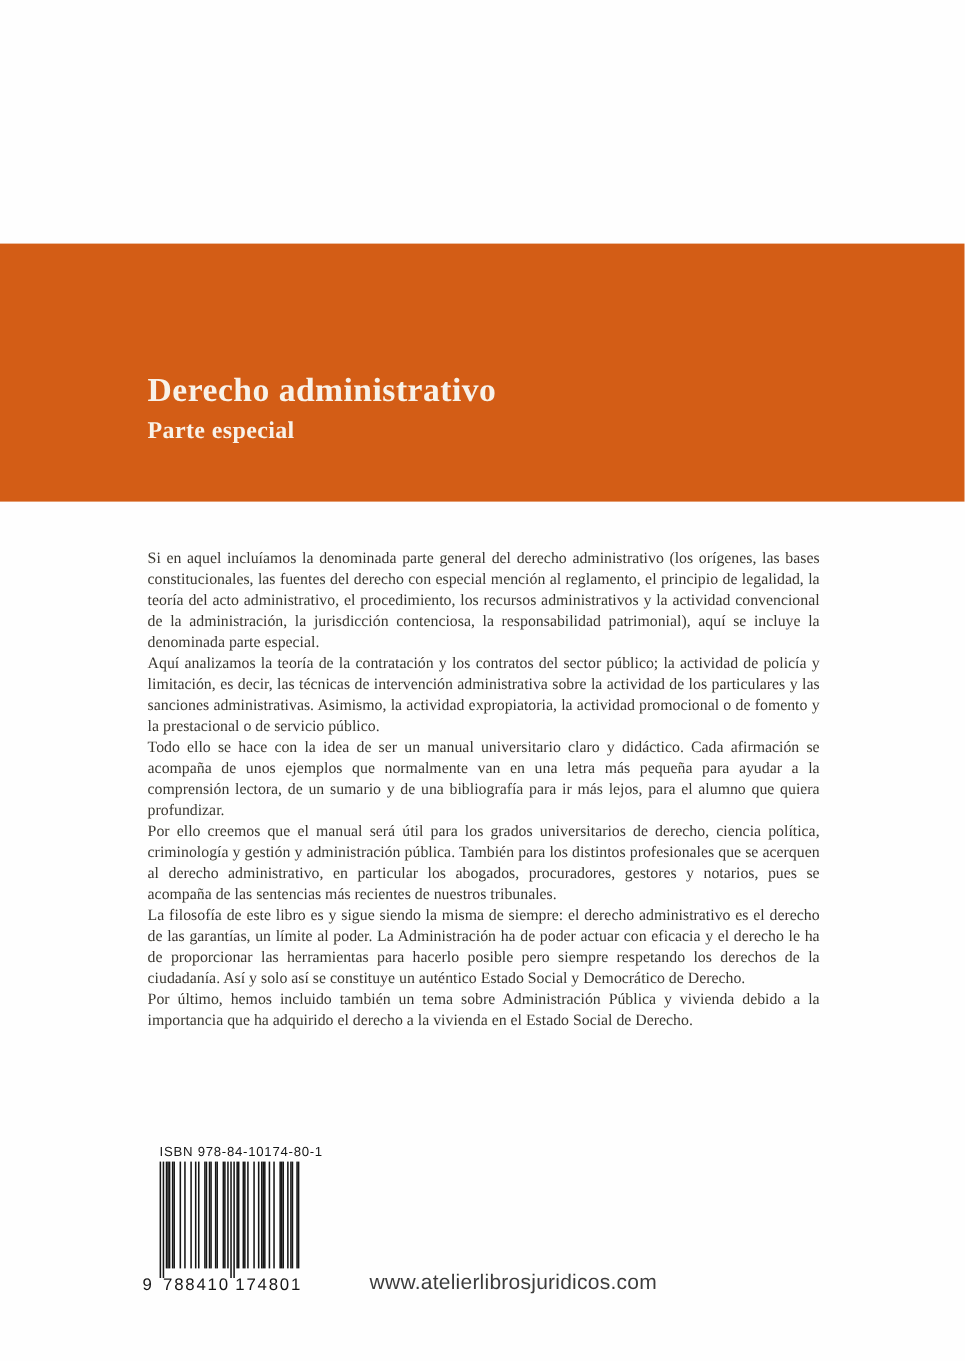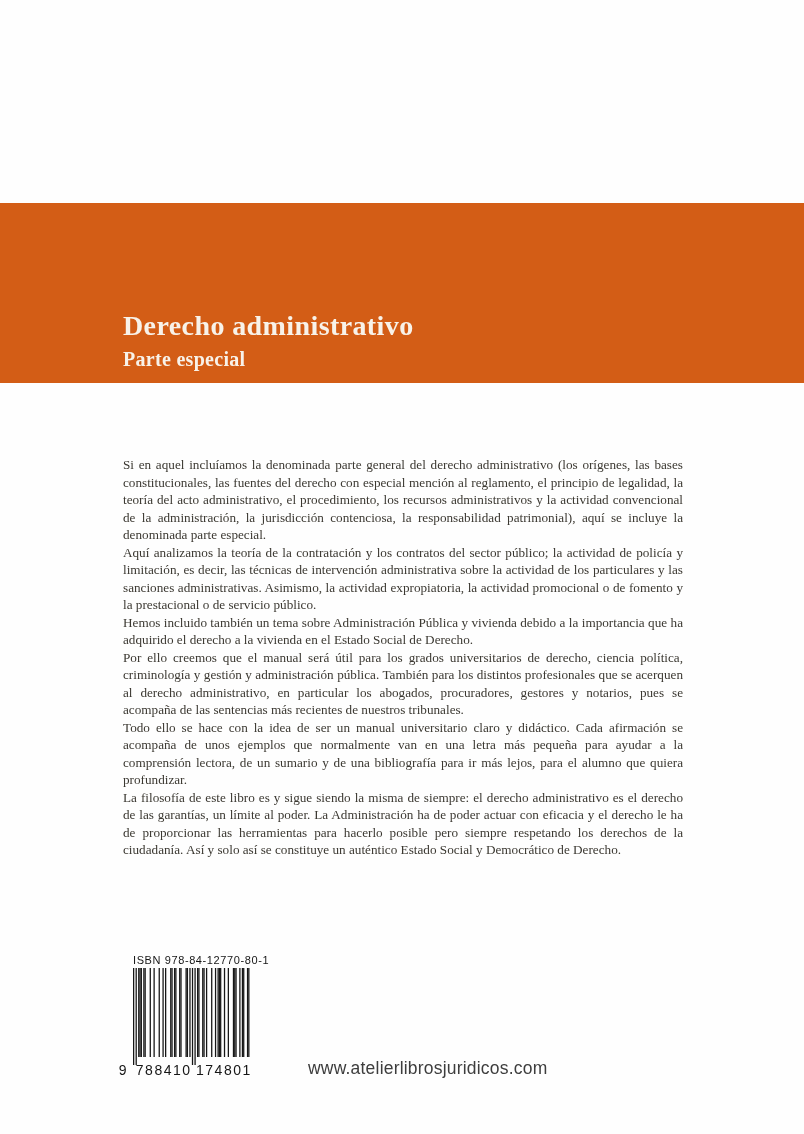--- a/index.html
+++ b/index.html
@@ -5,21 +5,21 @@
   html,body{margin:0;padding:0;background:#ffffff;}
   .page{
     position:relative;
     width:804px;height:1134px;
     background:#fefefe;
     overflow:hidden;
     font-family:"Liberation Serif", serif;
   }
   .title-band{
     position:absolute;left:0;top:203px;
-    width:804px;height:180px;
+    width:804px;height:215px;
     background:#d35d16;
   }
   .title-block{
     position:absolute;left:123px;top:106px;
   }
   .book-title{
     margin:0;
     font-family:"Liberation Serif", serif;
     font-size:28px;
     font-weight:700;
@@ -86,28 +86,28 @@
   <div class="title-band" style="background: rgb(211, 93, 22);">
     <div class="title-block">
       <h1 class="book-title">Derecho administrativo</h1>
       <h2 class="book-subtitle">Parte especial</h2>
     </div>
   </div>
 
   <div class="synopsis">
       <p>Si en aquel incluíamos la denominada parte general del derecho administrativo (los orígenes, las bases constitucionales, las fuentes del derecho con especial mención al reglamento, el principio de legalidad, la teoría del acto administrativo, el procedimiento, los recursos administrativos y la actividad convencional de la administración, la jurisdicción contenciosa, la responsabilidad patrimonial), aquí se incluye la denominada parte especial.</p>
       <p>Aquí analizamos la teoría de la contratación y los contratos del sector público; la actividad de policía y limitación, es decir, las técnicas de intervención administrativa sobre la actividad de los particulares y las sanciones administrativas. Asimismo, la actividad expropiatoria, la actividad promocional o de fomento y la prestacional o de servicio público.</p>
-      <p>Hemos incluido también un tema sobre Administración Pública y vivienda debido a la importancia que ha adquirido el derecho a la vivienda en el Estado Social de Derecho.</p>
+      <p>Todo ello se hace con la idea de ser un manual universitario claro y didáctico. Cada afirmación se acompaña de unos ejemplos que normalmente van en una letra más pequeña para ayudar a la comprensión lectora, de un sumario y de una bibliografía para ir más lejos, para el alumno que quiera profundizar.</p>
       <p>Por ello creemos que el manual será útil para los grados universitarios de derecho, ciencia política, criminología y gestión y administración pública. También para los distintos profesionales que se acerquen al derecho administrativo, en particular los abogados, procuradores, gestores y notarios, pues se acompaña de las sentencias más recientes de nuestros tribunales.</p>
-      <p>Todo ello se hace con la idea de ser un manual universitario claro y didáctico. Cada afirmación se acompaña de unos ejemplos que normalmente van en una letra más pequeña para ayudar a la comprensión lectora, de un sumario y de una bibliografía para ir más lejos, para el alumno que quiera profundizar.</p>
       <p>La filosofía de este libro es y sigue siendo la misma de siempre: el derecho administrativo es el derecho de las garantías, un límite al poder. La Administración ha de poder actuar con eficacia y el derecho le ha de proporcionar las herramientas para hacerlo posible pero siempre respetando los derechos de la ciudadanía. Así y solo así se constituye un auténtico Estado Social y Democrático de Derecho.</p>
+      <p>Por último, hemos incluido también un tema sobre Administración Pública y vivienda debido a la importancia que ha adquirido el derecho a la vivienda en el Estado Social de Derecho.</p>
     </div>
 
   <div class="isbn-block">
-    <div class="isbn-label">ISBN 978-84-12770-80-1</div>
+    <div class="isbn-label">ISBN 978-84-10174-80-1</div>
     <svg class="barcode-svg" width="122" height="110" xmlns="http://www.w3.org/2000/svg">
         <rect x="0.00" y="0" width="1.28" height="97" fill="#161616"></rect>
         <rect x="2.56" y="0" width="1.28" height="97" fill="#161616"></rect>
         <rect x="5.12" y="0" width="1.28" height="89" fill="#161616"></rect>
         <rect x="6.40" y="0" width="1.28" height="89" fill="#161616"></rect>
         <rect x="7.68" y="0" width="1.28" height="89" fill="#161616"></rect>
         <rect x="10.24" y="0" width="1.28" height="89" fill="#161616"></rect>
         <rect x="11.52" y="0" width="1.28" height="89" fill="#161616"></rect>
         <rect x="16.64" y="0" width="1.28" height="89" fill="#161616"></rect>
         <rect x="20.48" y="0" width="1.28" height="89" fill="#161616"></rect>

